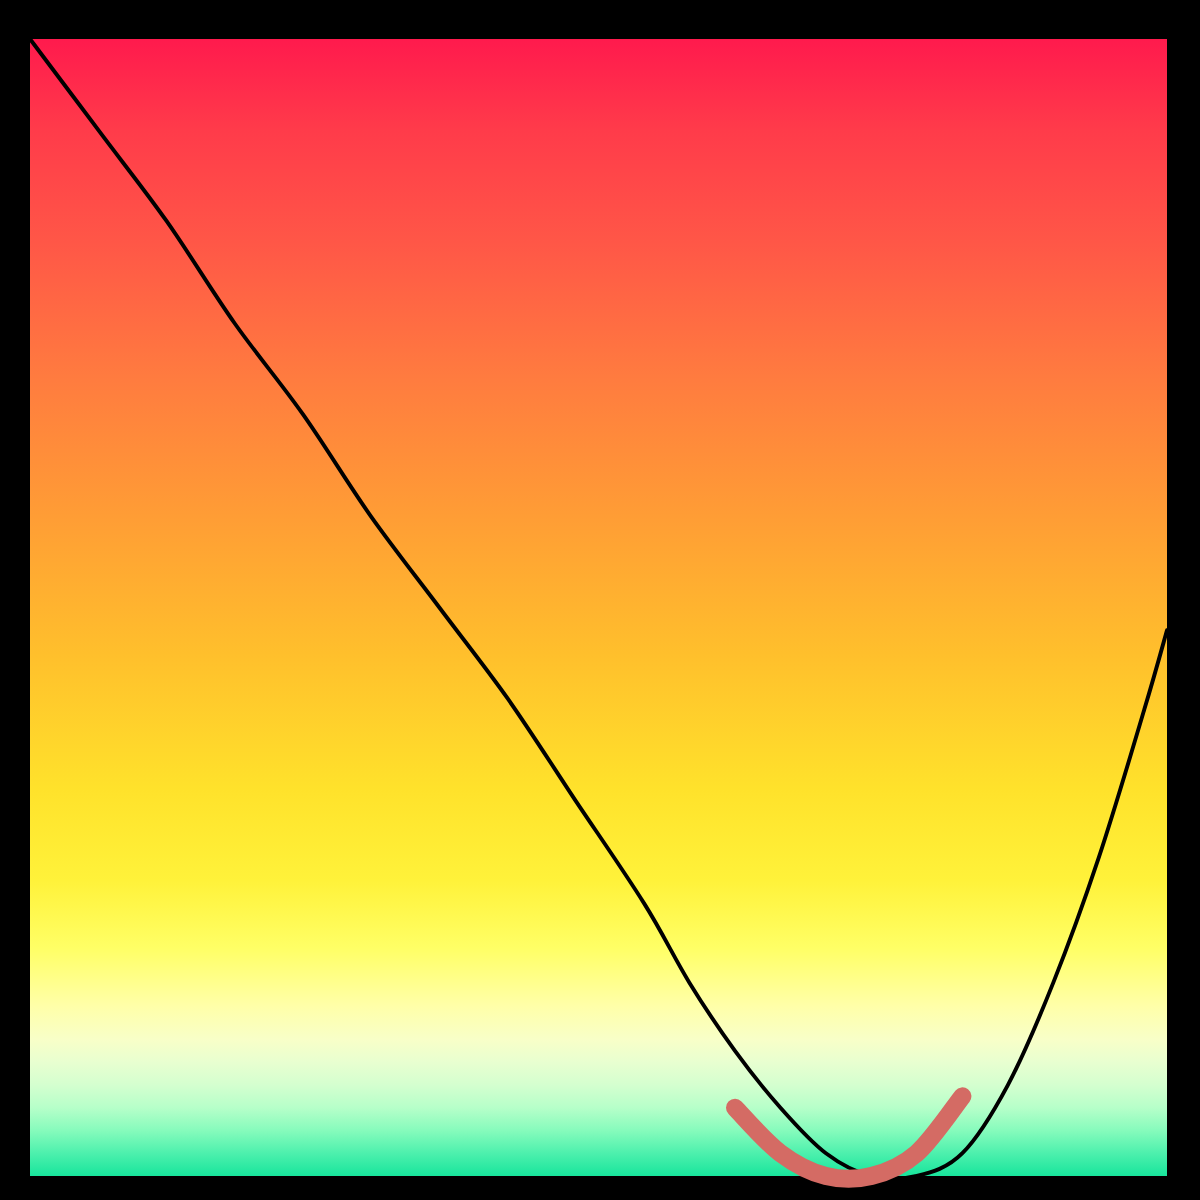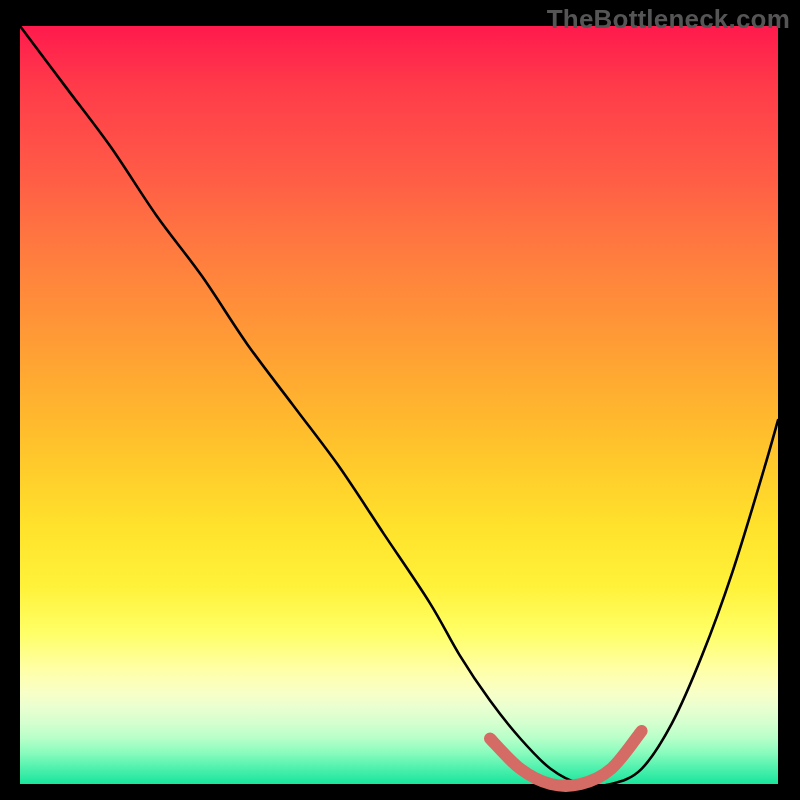--- a/index.html
+++ b/index.html
@@ -87,21 +87,20 @@
     stroke: #d46b64;
     stroke-width: 12;
     stroke-linecap: round;
   }
 </style>
 </head>
 <body>
 
 <div class="stage">
 
-  <div class="watermark">TheBottleneck.com</div>
 
   <div class="plot-frame">
     <div class="plot-inner">
       <div class="gradient"></div>
       <svg class="curve" viewBox="0 0 758 758" preserveAspectRatio="none">
         <path class="black" d="M 0.0 0.0 C 7.6 10.1, 30.3 40.4, 45.5 60.6 C 60.6 80.9, 75.8 99.8, 91.0 121.3 C 106.1 142.8, 121.3 168.0, 136.4 189.5 C 151.6 211.0, 166.8 228.7, 181.9 250.1 C 197.1 271.6, 212.2 296.9, 227.4 318.4 C 242.6 339.8, 257.7 358.8, 272.9 379.0 C 288.0 399.2, 303.2 418.2, 318.4 439.6 C 333.5 461.1, 348.7 485.1, 363.8 507.9 C 379.0 530.6, 396.7 555.9, 409.3 576.1 C 422.0 596.3, 429.5 612.7, 439.6 629.1 C 449.7 645.6, 459.9 660.7, 470.0 674.6 C 480.1 688.5, 490.2 701.1, 500.3 712.5 C 510.4 723.9, 520.5 735.3, 530.6 742.8 C 540.7 750.4, 550.8 755.5, 560.9 758.0 C 571.0 760.5, 581.1 760.5, 591.2 758.0 C 601.3 755.5, 611.5 752.9, 621.6 742.8 C 631.7 732.7, 641.8 716.3, 651.9 697.4 C 662.0 678.4, 672.1 654.4, 682.2 629.1 C 692.3 603.9, 702.4 576.1, 712.5 545.8 C 722.6 515.4, 735.3 472.5, 742.8 447.2 C 750.4 422.0, 755.5 403.0, 758.0 394.2"></path>
         <path class="red" d="M 470.0 712.5 C 475.0 717.6, 490.2 735.3, 500.3 742.8 C 510.4 750.4, 520.5 755.5, 530.6 758.0 C 540.7 760.5, 550.8 760.5, 560.9 758.0 C 571.0 755.5, 581.1 751.7, 591.2 742.8 C 601.3 734.0, 616.5 711.3, 621.6 704.9"></path>
       </svg>
     </div>
   </div>

